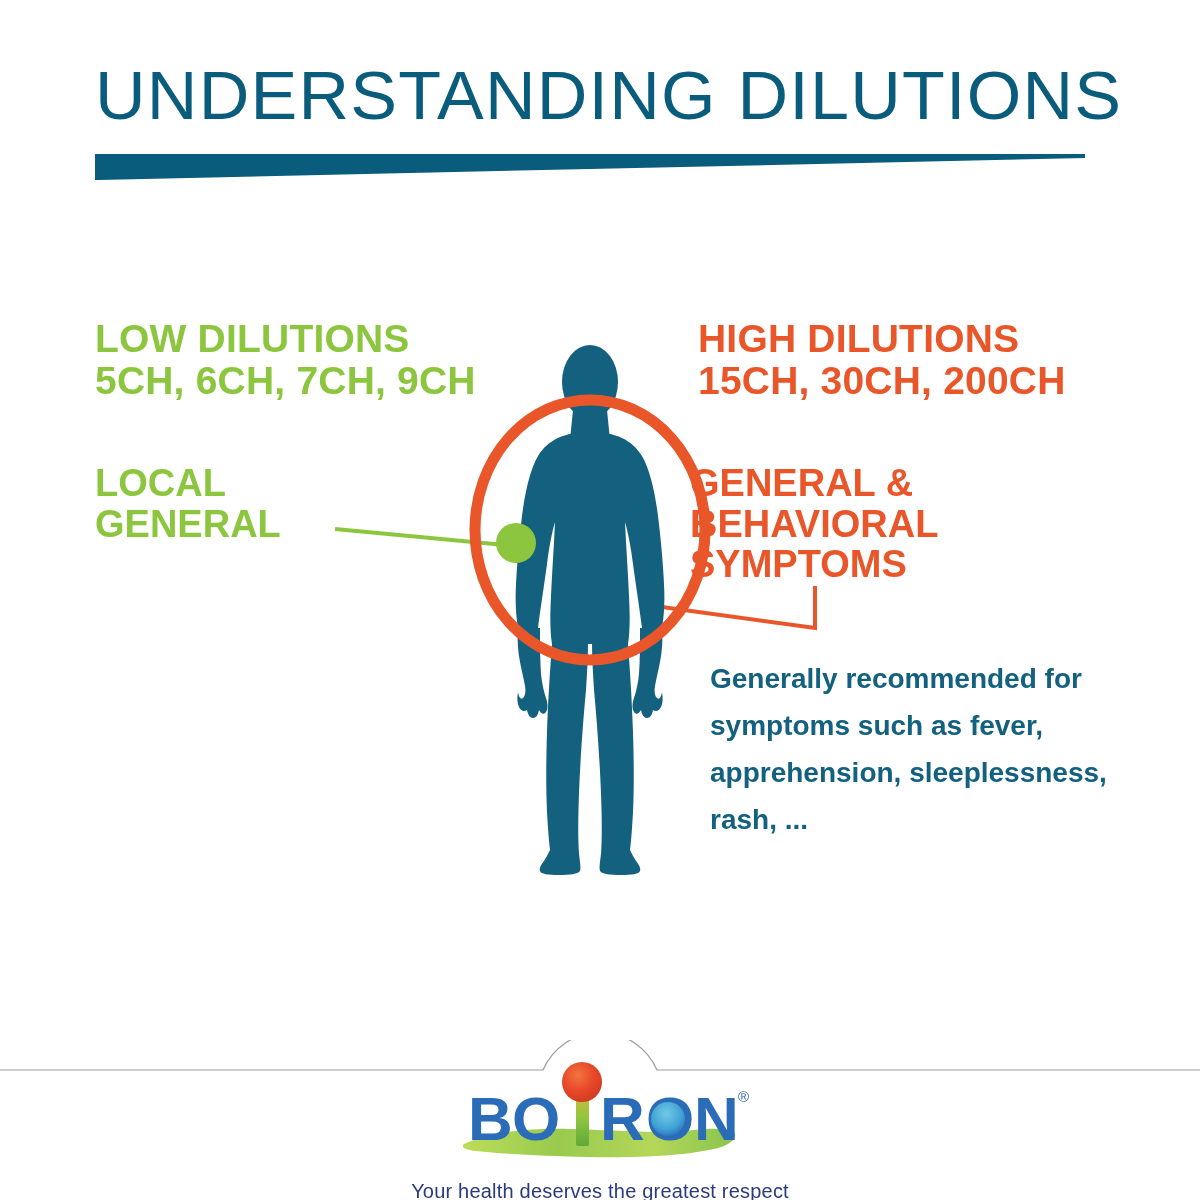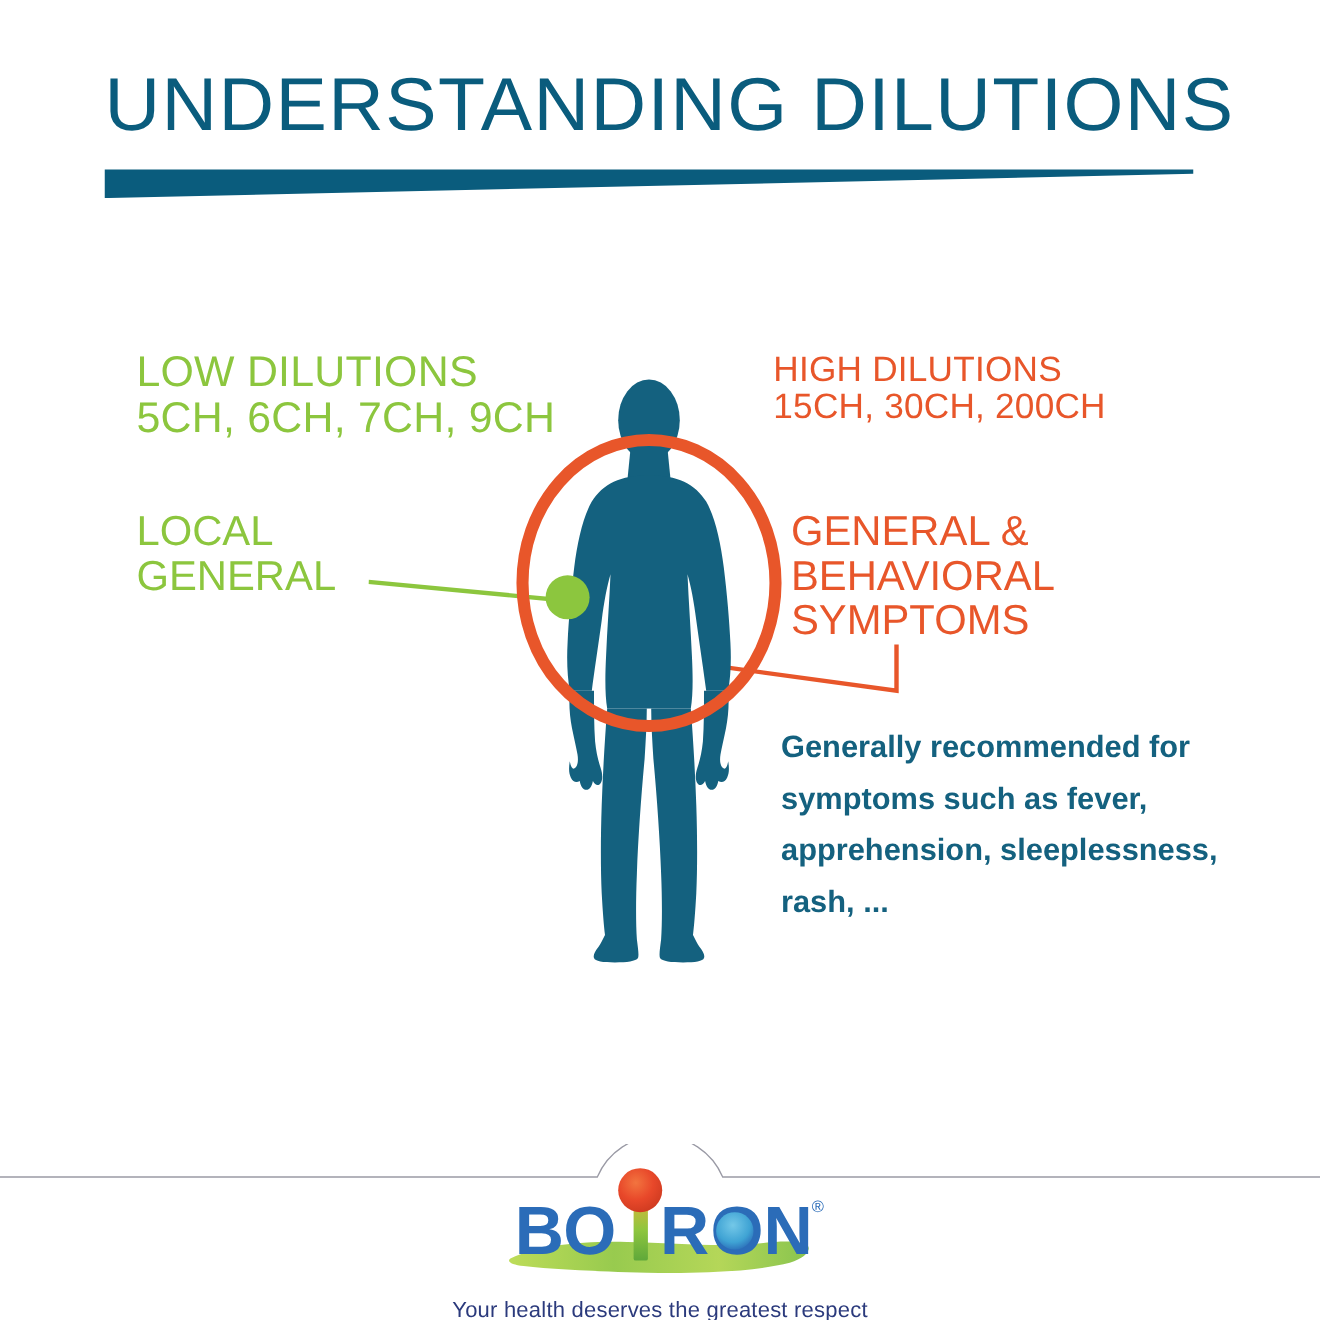--- a/index.html
+++ b/index.html
@@ -38,36 +38,35 @@
     position: absolute;
     left: 95px;
     top: 152px;
     width: 990px;
     height: 32px;
   }
 
   
   .kicker {
     position: absolute;
-    font-weight: 400;
+    font-weight: 700;
     line-height: 1.07;
     white-space: pre-line;
-    margin-left: 29px;
   }
   .kicker.left-dilutions {
     left: 95px;
     top: 318px;
     font-size: 39px;
     color: #8CC63E;
     letter-spacing: 0.2px;
   }
   .kicker.right-dilutions {
-    left: 674px;
+    left: 698px;
     top: 318px;
-    font-size: 32px;
+    font-size: 39px;
     color: #E8562A;
     letter-spacing: 0.2px;
   }
   .kicker.left-symptoms {
     left: 95px;
     top: 463px;
     font-size: 38px;
     color: #8CC63E;
   }
   .kicker.right-symptoms {

